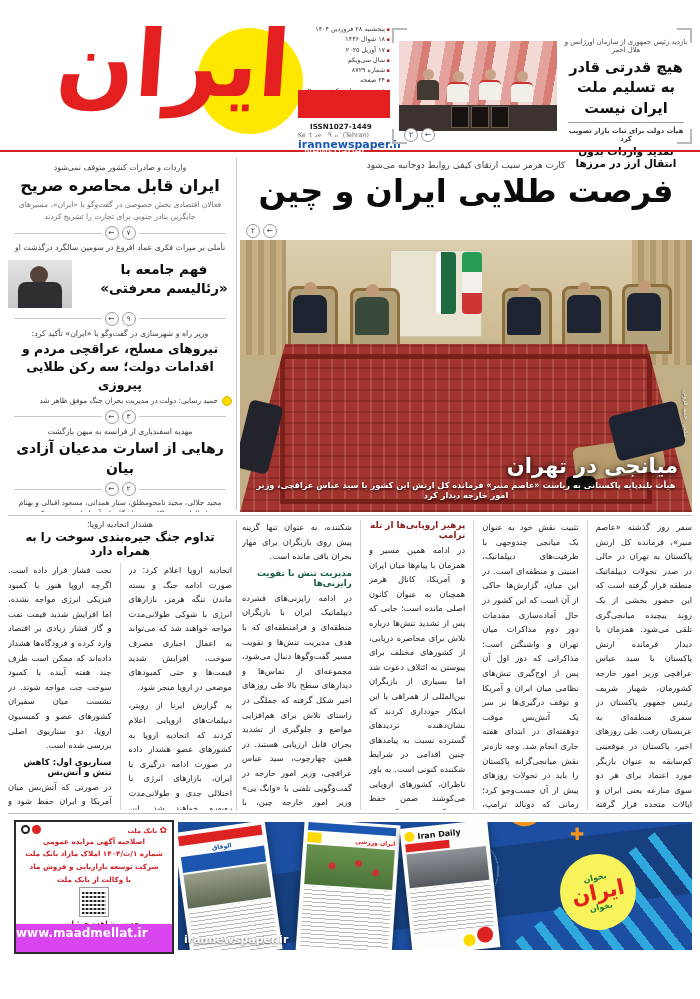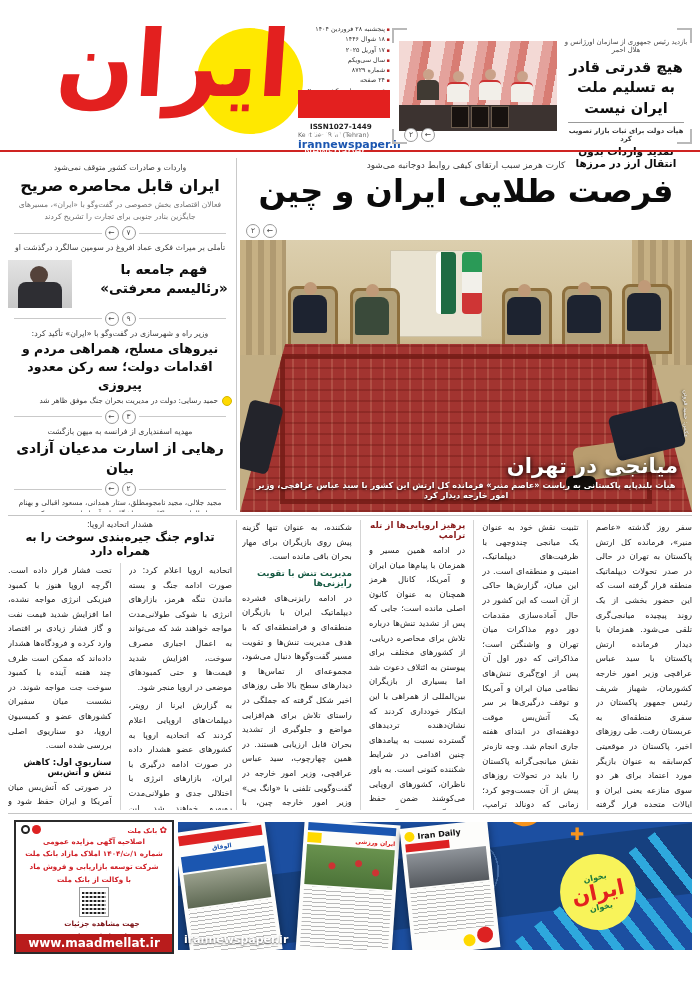--- a/index.html
+++ b/index.html
@@ -114,22 +114,22 @@
   .mlogo .c1{width:9px;height:9px;border-radius:50%;background:#d22;}
   .mlogo .c2{width:9px;height:9px;border-radius:50%;border:2px solid #222;box-sizing:border-box;}
   .banklogo{font-size:6.5px;font-weight:bold;color:#d01f26;text-align:right;line-height:1.2;}
   .banklogo .flower{font-size:9px;}
   .m-line{font-size:7.2px;font-weight:bold;color:#d01f26;text-align:center;line-height:1.75;}
   .m-line.dark{color:#7d1418;padding-left:16px;}
   .qr{width:24px;height:24px;margin:2px auto;background:
        repeating-linear-gradient(0deg,#111 0 2px,#fff 2px 4px),
        repeating-linear-gradient(90deg,#111 0 2px,rgba(255,255,255,.65) 2px 4px);
       background-blend-mode:screen;border:2px solid #fff;outline:1px solid #999;}
-  .m-url{position:absolute;left:0;right:0;bottom:0;height:18px;background:#b91c1c;color:#fff;
-         font-size:12px;font-weight:bold;text-align:center;line-height:18px;direction:ltr;}
+  .m-url{position:absolute;left:0;right:0;bottom:0;height:28px;background:#d946ef;color:#fff;
+         font-size:12px;font-weight:bold;text-align:left;line-height:18px;direction:ltr;}
   .banner{position:absolute;left:178px;top:822px;width:514px;height:128px;background:#1c4fa1;overflow:hidden;}
   .b-stripe{position:absolute;left:-40px;top:30px;width:640px;height:70px;background:#16407f;transform:rotate(-7deg);}
   .b-dots{position:absolute;left:250px;top:12px;width:74px;height:74px;border-radius:50%;
           background:repeating-radial-gradient(circle at center,rgba(140,190,255,0) 0 7px,rgba(140,190,255,.35) 7px 8.5px);}
   .b-orange{position:absolute;left:320px;top:-18px;width:230px;height:38px;border-radius:20px;
             background:#f7941d;transform:rotate(-38deg);transform-origin:left top;}
   .b-plus{position:absolute;left:392px;top:2px;color:#f7941d;font-size:17px;font-weight:bold;}
   .b-circle{position:absolute;left:382px;top:32px;width:76px;height:76px;border-radius:50%;background:#f8f35a;
             display:flex;flex-direction:column;align-items:center;justify-content:center;transform:rotate(-12deg);}
   .b-circle .g{color:#1e7a3c;font-size:8px;font-weight:bold;}
@@ -246,21 +246,21 @@
         </div>
       </div>
       <div class="pm">
         <span class="pmc">←</span>
         <span class="pmc">۹</span>
       </div>
     </div>
 
     <div>
       <div class="sb-kicker">وزیر راه و شهرسازی در گفت‌وگو با «ایران» تأکید کرد:</div>
-      <div class="sb-head" style="font-size:12.5px;">نیروهای مسلح، همراهی مردم و اقدامات دولت؛ سه رکن معدود پیروزی</div>
+      <div class="sb-head" style="font-size:12.5px;">نیروهای مسلح، عراقچی مردم و اقدامات دولت؛ سه رکن طلایی پیروزی</div>
       <div class="bullet-row">
         <span class="ydot"></span>
         <span class="bullet-txt">حمید رسایی: دولت در مدیریت بحران جنگ موفق ظاهر شد</span>
       </div>
       <div class="pm">
         <span class="pmc">←</span>
         <span class="pmc">۳</span>
       </div>
     </div>
 

